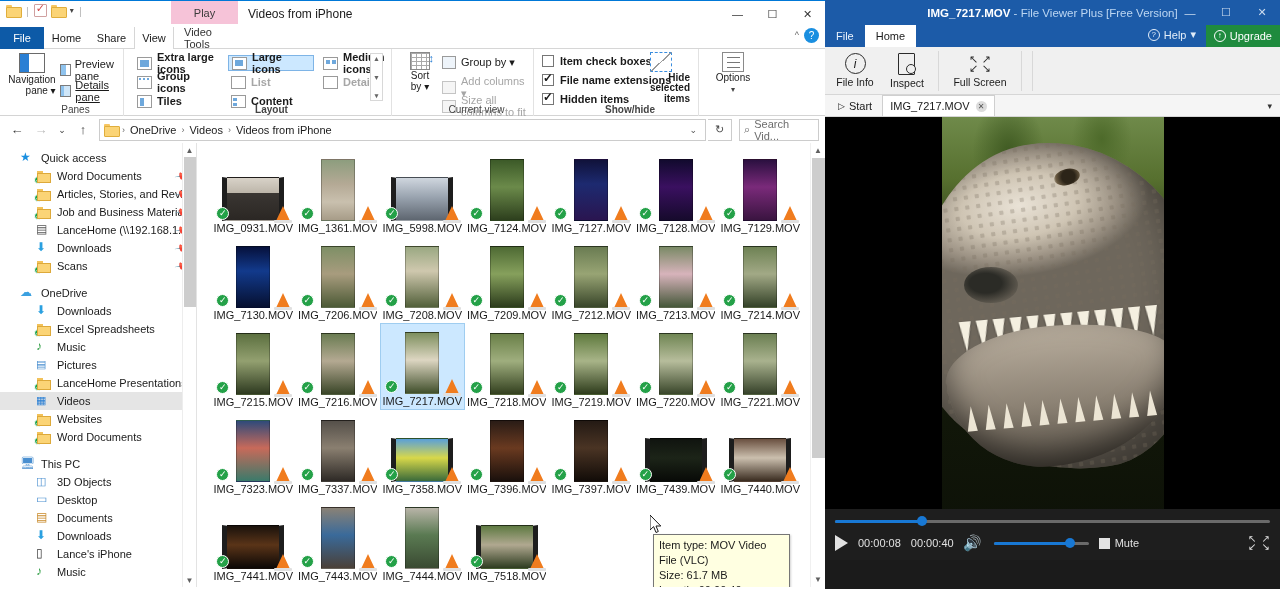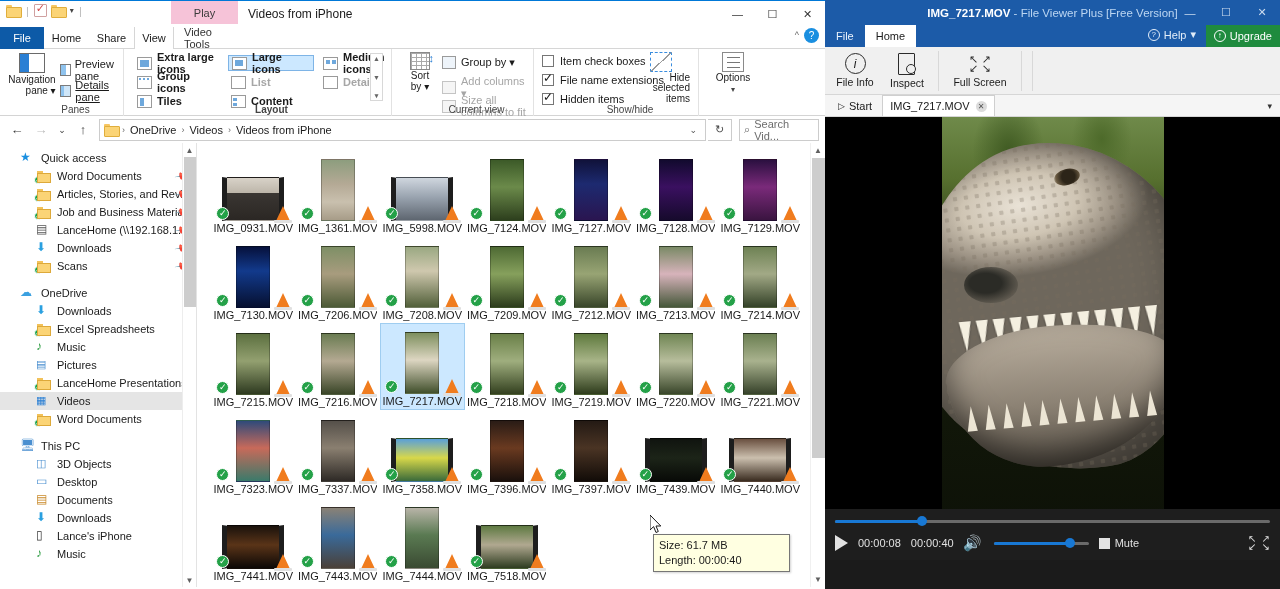--- a/index.html
+++ b/index.html
@@ -149,21 +149,21 @@
   .arrow-up { position:absolute; right:-5px; top:-1px; color:#2a7fd4; font-size:11px; }
   .cv-item {
     position: absolute; left: 50px; display: flex; align-items: center; gap: 5px;
     font-size: 11px; color: #1a1a1a;
   }
   .cv-item.dim { color: #a6a6a6; }
   .cv-ico { width: 14px; height: 13px; border: 1px solid #9a9a9a; background:#eef4fa; flex:0 0 auto; }
   .cv-ico.d { border-color:#c4c4c4; background:#f5f5f5; }
 
   
-  .g-showhide { left: 534px; width: 165px; }
+  .g-showhide { left: 534px; width: 165px; font-weight: bold; }
   .sh-item {
     position: absolute; left: 8px; display: flex; align-items: center; gap: 6px;
     font-size: 11px; color: #1a1a1a;
   }
   .cbx {
     width: 12px; height: 12px; border: 1px solid #767676; background:#fff;
     position: relative; flex: 0 0 auto;
   }
   .cbx.on::after {
     content:"✓"; position:absolute; left: 0px; top: -4px; font-size: 12px; color:#1a1a1a;
@@ -806,20 +806,26 @@
           <span>LanceHome Presentations</span>
         </div>
         <div class="sb-row lvl1 sel">
           <span class="sbi vids">▦</span>
           <span>Videos</span>
         </div>
         <div class="sb-row lvl1">
           <span class="sbi folder">
               <span class="sync-dot">✓</span>
             </span>
+          <span>Websites</span>
+        </div>
+        <div class="sb-row lvl1">
+          <span class="sbi folder">
+              <span class="sync-dot">✓</span>
+            </span>
           <span>Word Documents</span>
         </div>
 
         <div style="height:9px"></div>
         <div class="sb-row">
           <span class="sbi pc">🖥</span>
           <span>This PC</span>
         </div>
         <div class="sb-row lvl1">
           <span class="sbi pics">◫</span>
@@ -1107,20 +1113,21 @@
               <div class="thumb-wrap">
                 <div class="thumb landscape" style="background: linear-gradient(rgb(94, 122, 66) 0%, rgb(176, 168, 144) 45%, rgb(46, 60, 32) 100%);"></div>
                 <span class="tcheck">✓</span>
                 <span class="tcone"></span>
               </div>
               <div class="tname">IMG_7518.MOV</div>
             </div>
           </div>
 
         <div class="tooltip">
+          <div>Item type: MOV Video File (VLC)</div>
           <div>Size: 61.7 MB</div>
           <div>Length: 00:00:40</div>
         </div>
 
         <svg class="cursor" viewBox="0 0 12 19">
           <polygon points="0,0 0,15 3.6,11.6 6,17.5 8.3,16.5 6,11 10.8,11" fill="#fff" stroke="#1a1a1a" stroke-width="1"></polygon>
         </svg>
 
         <div class="c-scroll">
           <div class="arr">▲</div>

